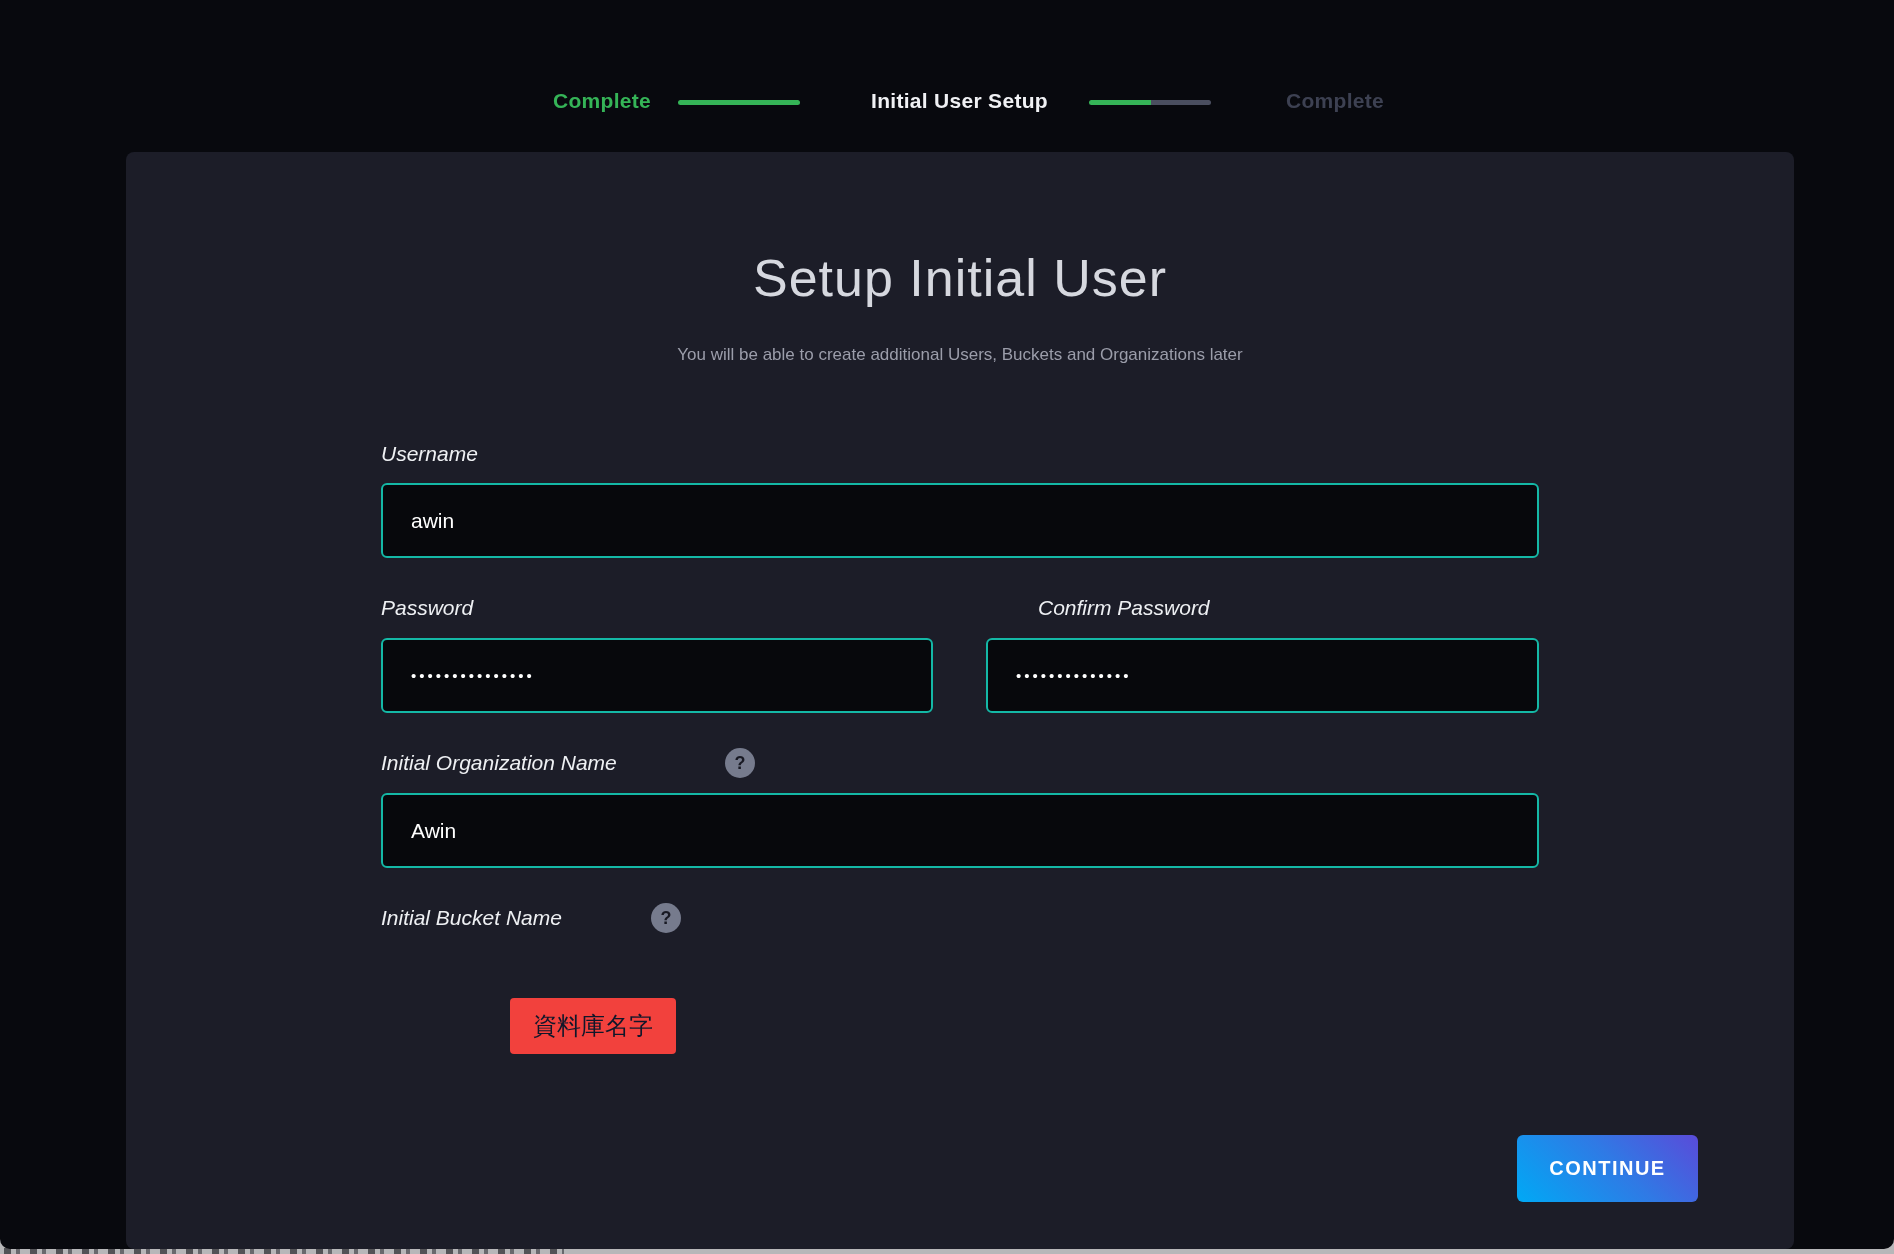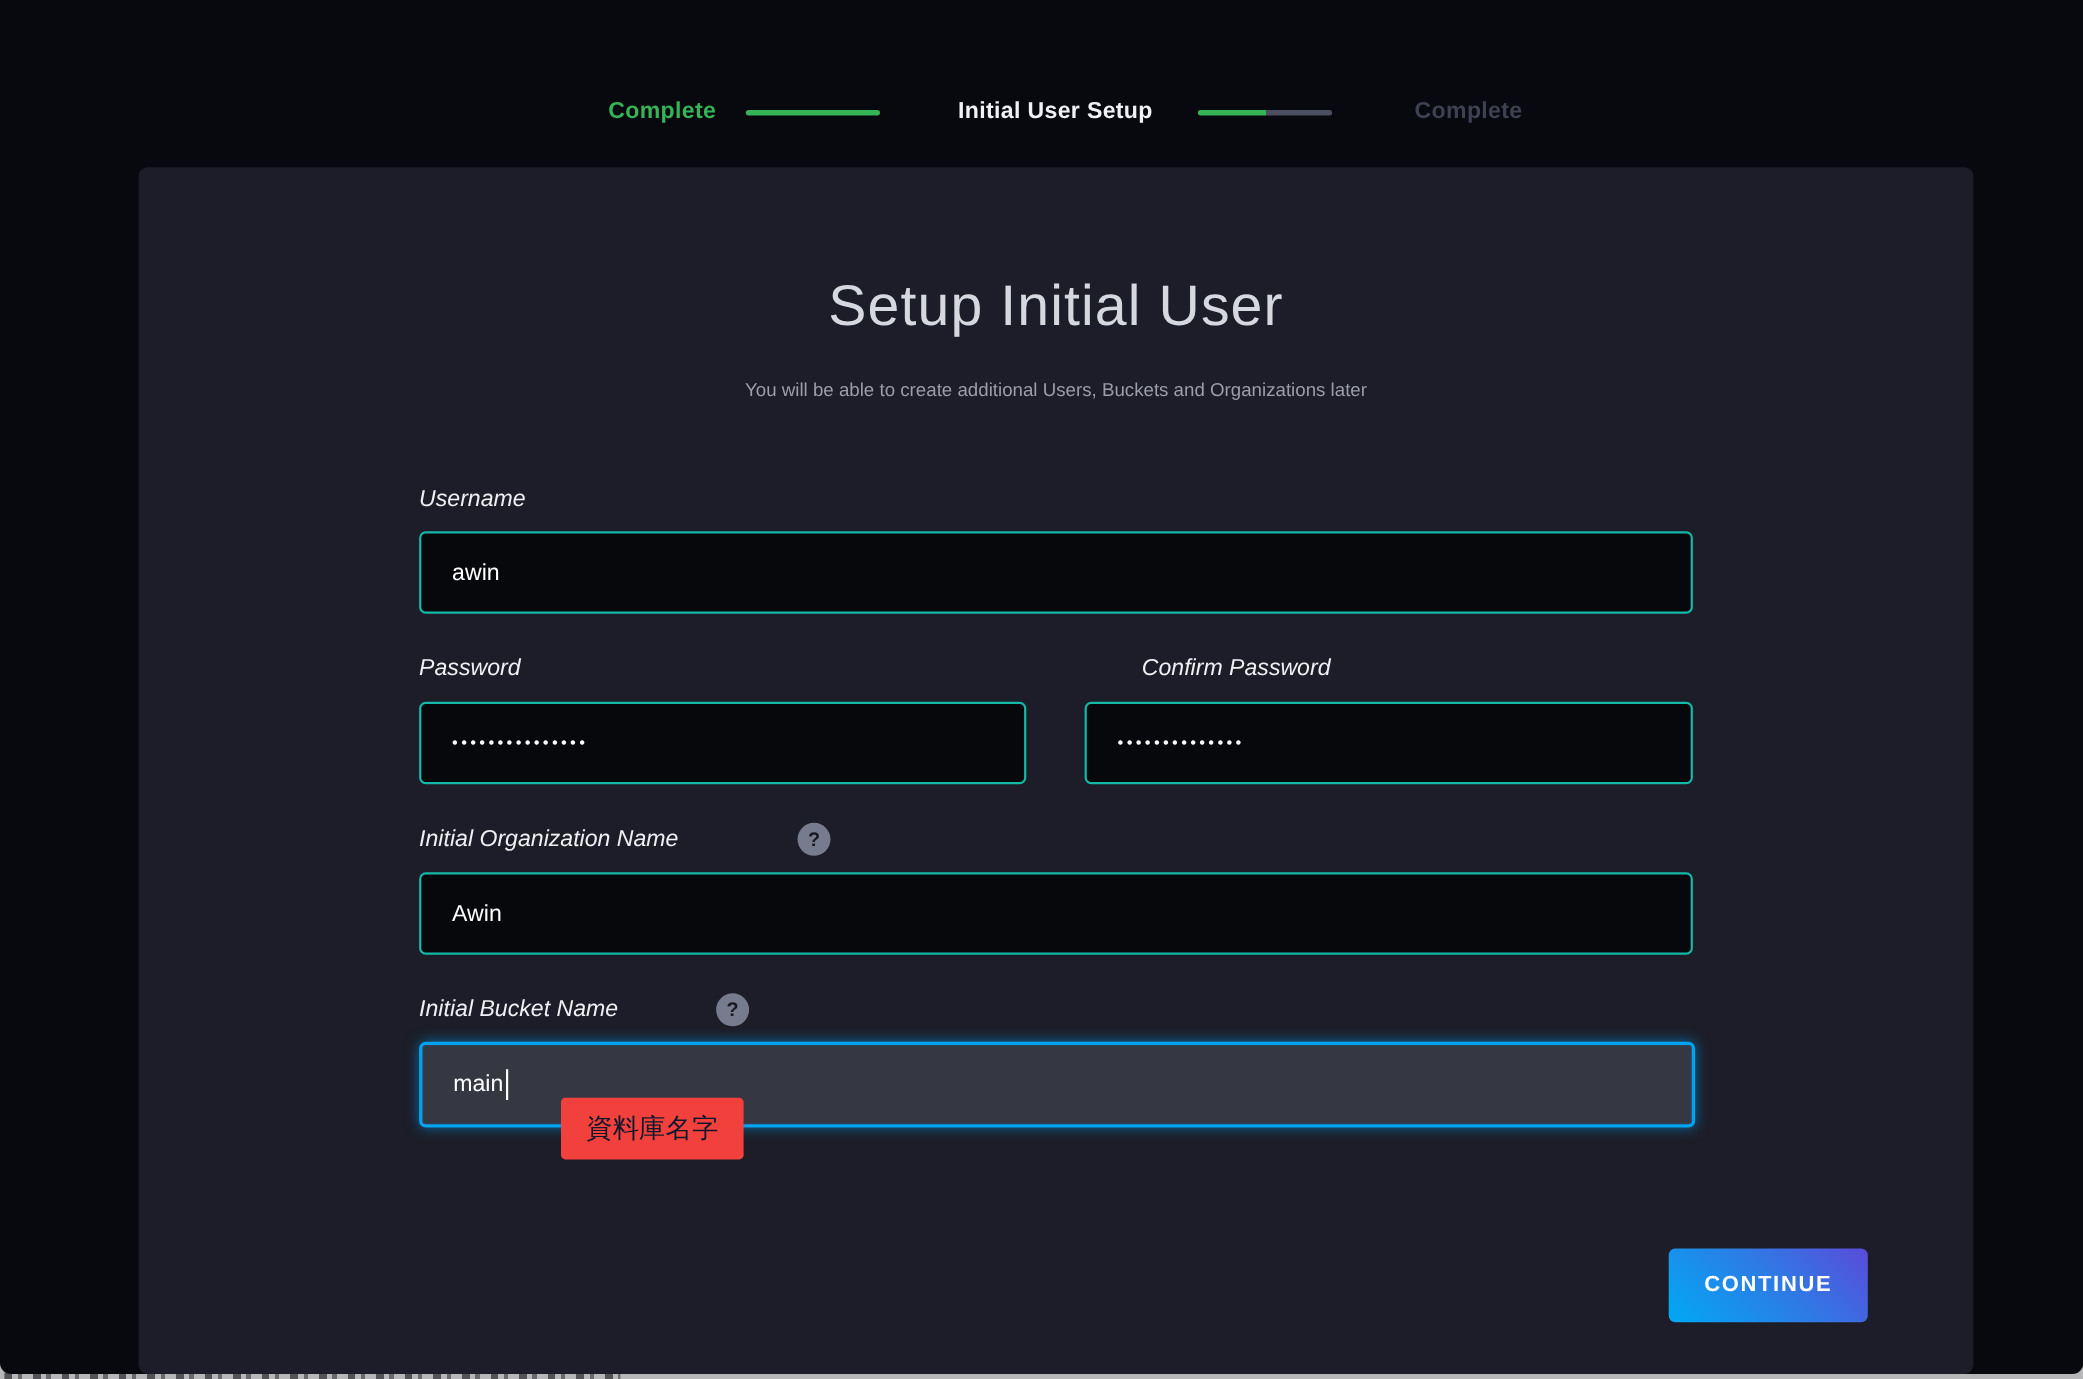--- a/index.html
+++ b/index.html
@@ -140,23 +140,19 @@
     </div>
 
     <div class="field-label lbl-org">Initial Organization Name</div>
     <div class="help-icon help-org">?</div>
     <div class="text-input in-org">
       <span>Awin</span>
     </div>
 
     <div class="field-label lbl-bucket">Initial Bucket Name</div>
     <div class="help-icon help-bucket">?</div>
-    <div class="text-input in-bucket">
-      <span>main</span>
-      <span class="caret"></span>
-    </div>
 
     <div class="tooltip">資料庫名字</div>
 
     <button class="continue-btn">CONTINUE</button>
 
   </div>
 </div>
 
 </body></html>

